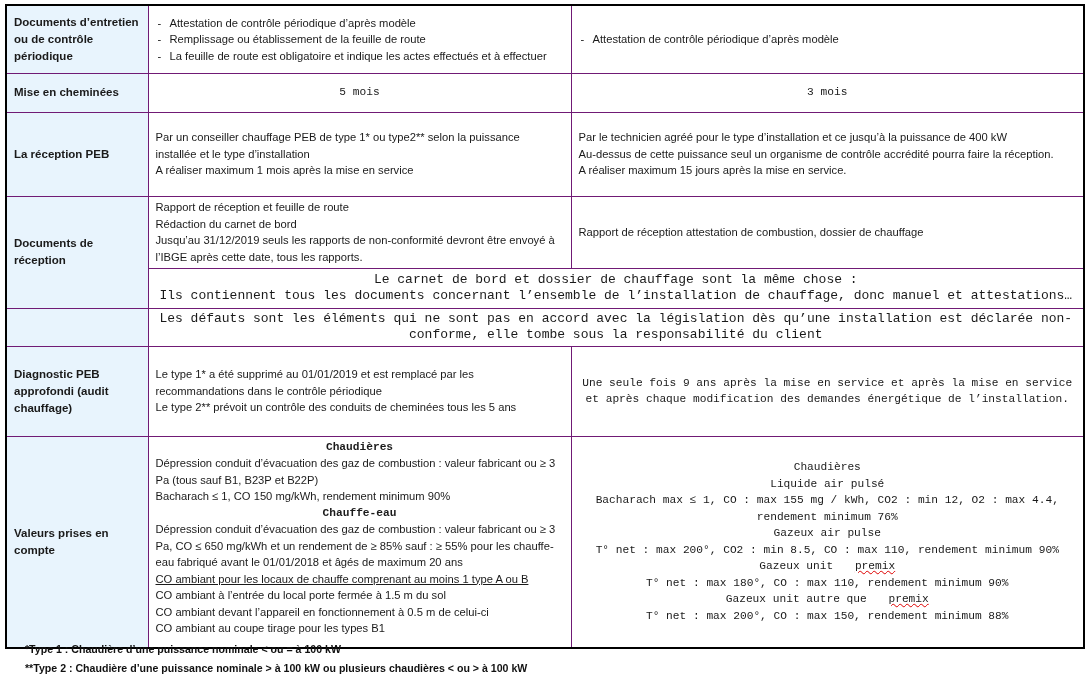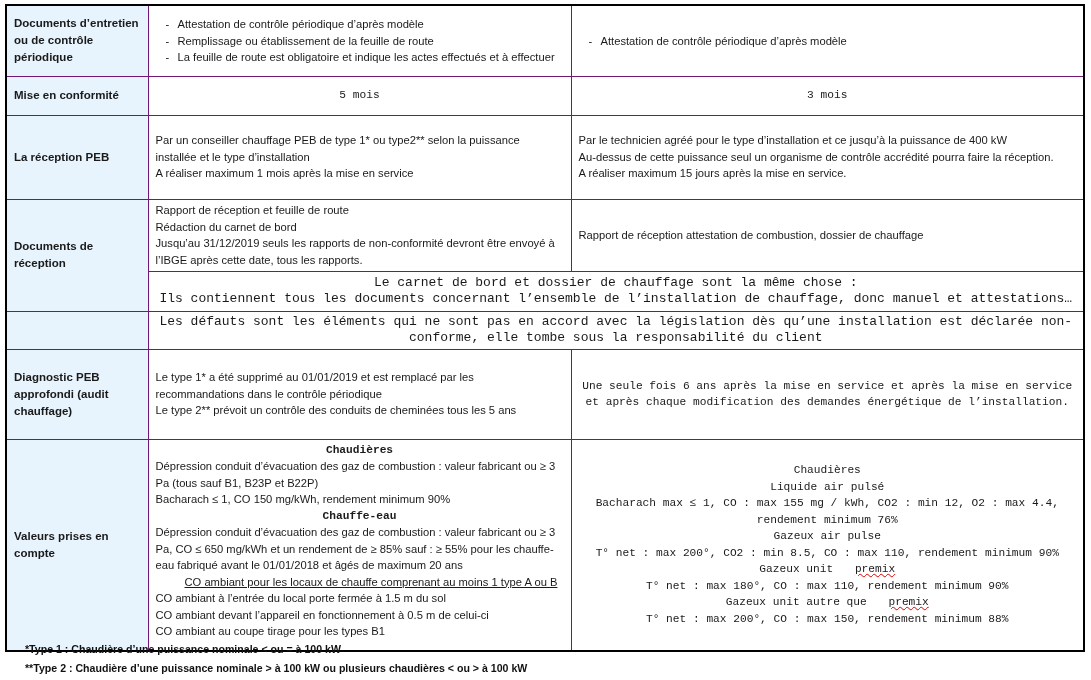--- a/index.html
+++ b/index.html
@@ -4,25 +4,25 @@
 <style>
   html, body { margin: 0; padding: 0; background: #ffffff; }
   body { width: 1091px; height: 680px; position: relative; overflow: hidden;
          font-family: "Liberation Sans", sans-serif; color: #1a1a1a; }
   table.main { position: absolute; left: 5px; top: 4px; width: 1078px;
                border-collapse: collapse; table-layout: fixed;
                border: 2px solid #000; font-size: 11.2px; line-height: 16.5px; }
   table.main td { border: 1px solid #701a75; padding: 2px 7px; vertical-align: middle; }
   td.label { background: #e8f4fd; font-weight: bold; font-size: 11.5px; line-height: 17px; }
   .center { text-align: center; font-family: Liberation Mono, monospace; }
-  ul.dash { list-style: none; margin: 8px; padding: 0; }
+  ul.dash { list-style: none; margin: 0; padding: 0; }
   ul.dash li { position: relative; padding-left: 14px; }
   ul.dash li::before { content: "-"; position: absolute; left: 2px; }
   .bold { font-weight: bold; }
-  .u { text-decoration: underline; margin-left: 29px; }
+  .u { text-decoration: underline; }
   .sq { text-decoration: underline wavy #d00; text-decoration-thickness: 1px; padding-left: 15px; }
   .notes { position: absolute; left: 25px; top: 640px; font-size: 10.6px;
            font-weight: bold; line-height: 19px; color: #111; }
   .sm { font-size: 13px; }
 </style>
 </head>
 <body>
 
 <table class="main">
   <colgroup>
@@ -42,21 +42,21 @@
       </ul>
     </td>
     <td>
       <ul class="dash">
             <li>Attestation de contrôle périodique d’après modèle</li>
           </ul>
     </td>
   </tr>
 
   <tr style="height:39px">
-    <td class="label">Mise en conformité</td>
+    <td class="label">Mise en cheminées</td>
     <td class="center">5 mois</td>
     <td class="center">3 mois</td>
   </tr>
 
   <tr style="height:84px">
     <td class="label">La réception PEB</td>
     <td>
       <div>Par un conseiller chauffage PEB de type 1* ou type2** selon la puissance installée et le type d’installation</div>
       <div>A réaliser maximum 1 mois après la mise en service</div>
     </td>
@@ -87,21 +87,21 @@
     <td class="label"></td>
     <td colspan="2" class="center sm">Les défauts sont les éléments qui ne sont pas en accord avec la législation dès qu’une installation est déclarée non-conforme, elle tombe sous la responsabilité du client</td>
   </tr>
 
   <tr style="height:90px">
     <td class="label">Diagnostic PEB approfondi (audit chauffage)</td>
     <td>
       <div>Le type 1* a été supprimé au 01/01/2019 et est remplacé par les recommandations dans le contrôle périodique</div>
       <div>Le type 2** prévoit un contrôle des conduits de cheminées tous les 5 ans</div>
     </td>
-    <td class="center">Une seule fois 6 ans après la mise en service et après la mise en service et après chaque modification des demandes énergétique de l’installation.</td>
+    <td class="center">Une seule fois 9 ans après la mise en service et après la mise en service et après chaque modification des demandes énergétique de l’installation.</td>
   </tr>
 
   <tr style="height:212px">
     <td class="label">Valeurs prises en compte</td>
     <td style="vertical-align:top">
       <div class="center bold">Chaudières</div>
       <div>Dépression conduit d’évacuation des gaz de combustion : valeur fabricant ou ≥ 3 Pa (tous sauf B1, B23P et B22P)</div>
       <div>Bacharach ≤ 1, CO 150 mg/kWh, rendement minimum 90%</div>
       <div class="center bold">Chauffe-eau</div>
       <div>Dépression conduit d’évacuation des gaz de combustion : valeur fabricant ou ≥ 3 Pa, CO ≤ 650 mg/kWh et un rendement de ≥ 85% sauf : ≥ 55% pour les chauffe-eau fabriqué avant le 01/01/2018 et âgés de maximum 20 ans</div>

